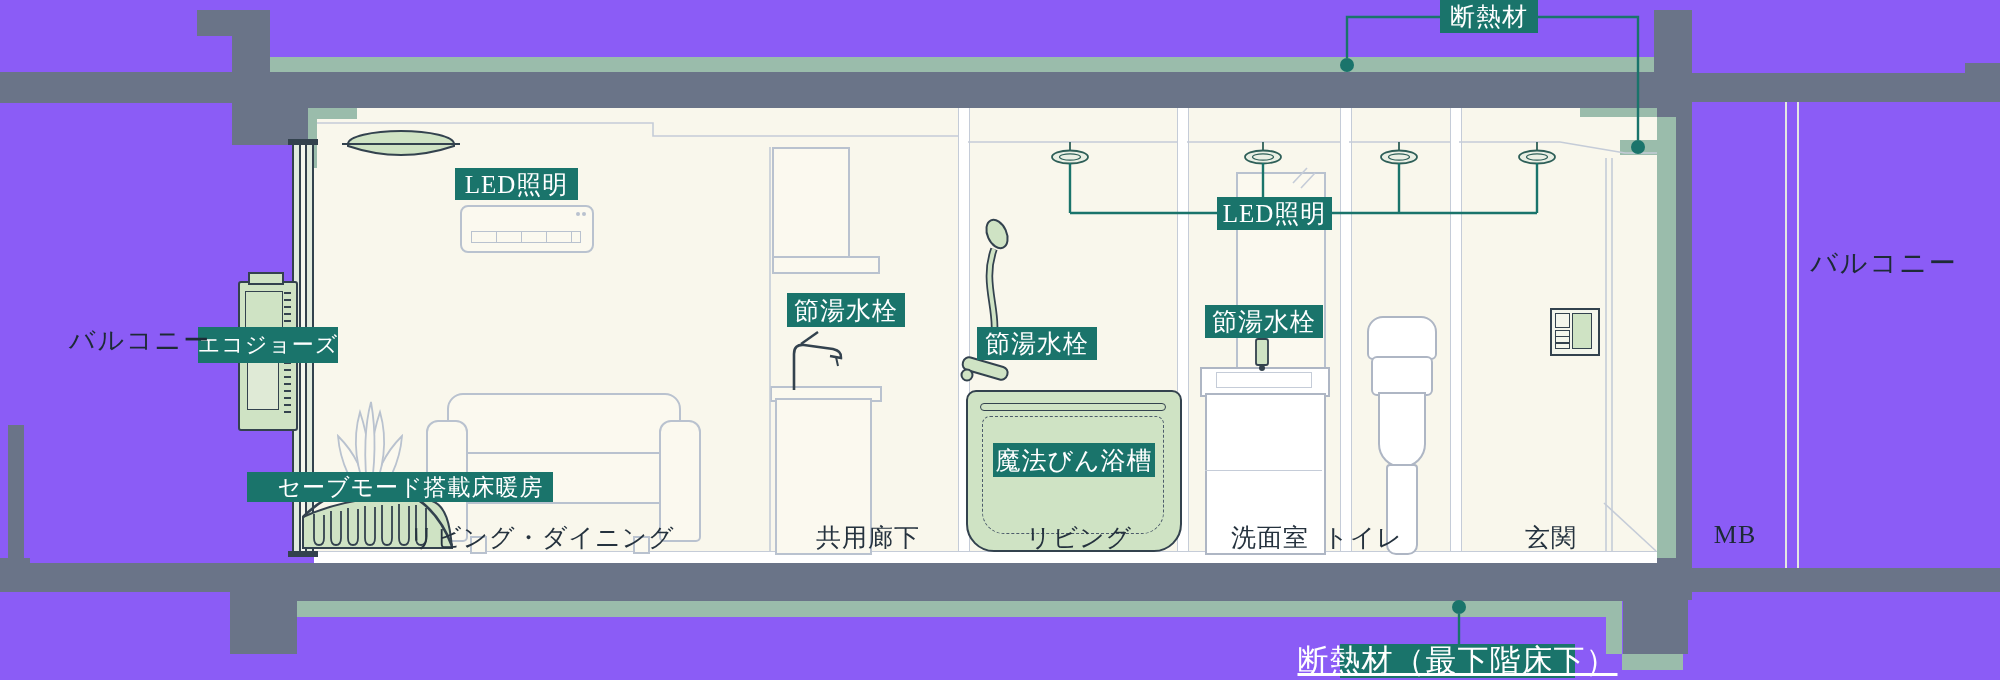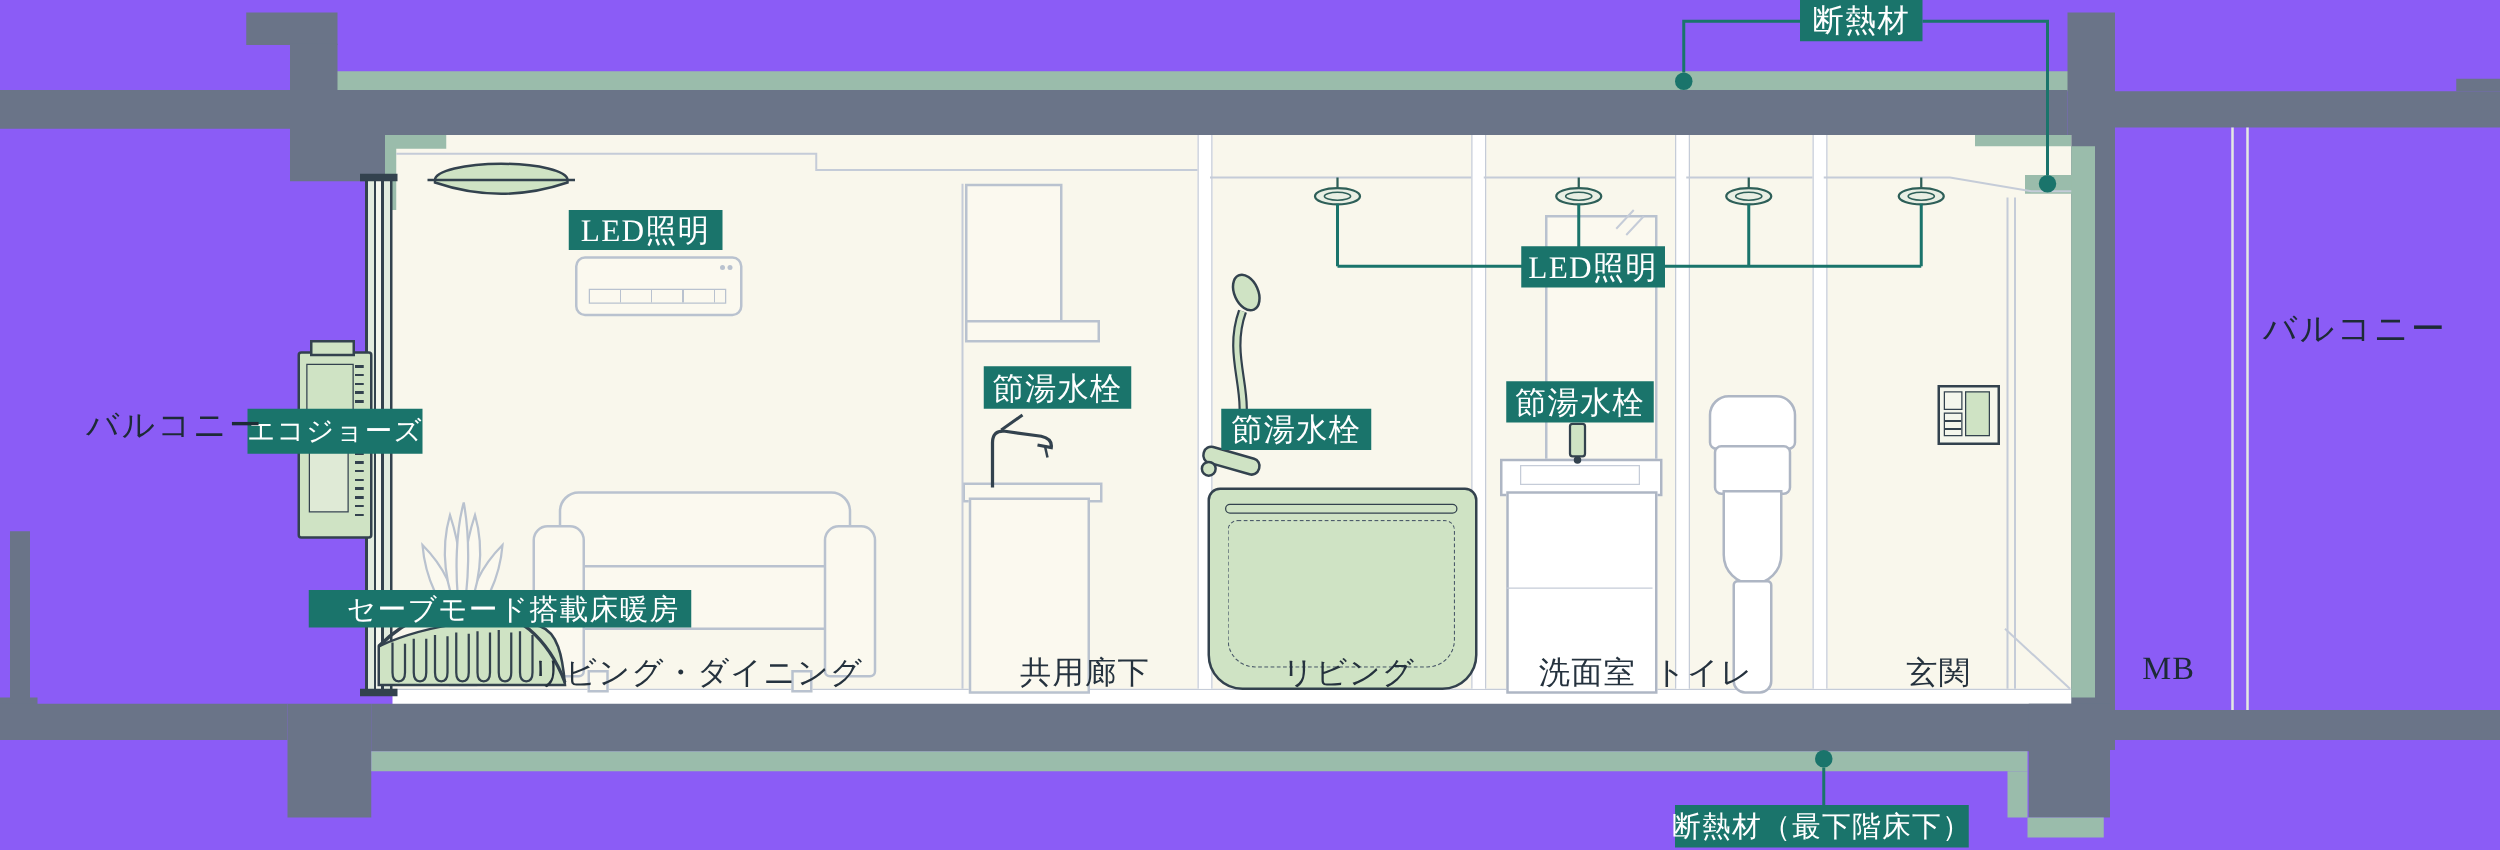--- a/index.html
+++ b/index.html
@@ -200,27 +200,28 @@
     </g>
   </svg>
 
   <div class="tag" style="left:1440px;top:0;width:98px;height:33px;">断熱材</div>
   <div class="tag" style="left:455px;top:168px;width:123px;height:32px;">LED照明</div>
   <div class="tag" style="left:198px;top:327px;width:140px;height:36px;font-size:22px;">エコジョーズ</div>
   <div class="tag" style="left:247px;top:472px;width:285px;height:30px;font-size:23px;padding-left:21px;">セーブモード搭載床暖房</div>
   <div class="tag" style="left:787px;top:293px;width:118px;height:34px;">節湯水栓</div>
   <div class="tag" style="left:977px;top:327px;width:120px;height:33px;">節湯水栓</div>
   <div class="tag" style="left:1205px;top:305px;width:118px;height:33px;">節湯水栓</div>
+  <div class="tag" style="left:993px;top:443px;width:162px;height:34px;">魔法びん浴槽</div>
   <div class="tag" style="left:1217px;top:197px;width:115px;height:33px;">LED照明</div>
-  <div class="tag" style="left:1340px;top:644px;width:235px;height:34px;font-size:23px;">断熱材（最下階床下）</div>
+  <div class="tag" style="left:1340px;top:644px;width:235px;height:34px;font-size:31px;text-decoration:underline;">断熱材（最下階床下）</div>
 
   <div class="area-text" style="left:50px;top:327px;width:180px;height:26px;">バルコニー</div>
   <div class="area-text" style="left:1814px;top:249px;width:140px;height:27px;font-size:27px;">バルコニー</div>
   <div class="area-text" style="left:1705px;top:522px;width:60px;height:26px;letter-spacing:1px;">MB</div>
 
-  <div class="room-name" style="left:428px;top:523px;width:260px;">リビング・ダイニング</div>
+  <div class="room-name" style="left:412px;top:523px;width:260px;">リビング・ダイニング</div>
   <div class="room-name" style="left:798px;top:523px;width:140px;">共用廊下</div>
   <div class="room-name" style="left:999px;top:523px;width:160px;">リビング</div>
   <div class="room-name" style="left:1210px;top:523px;width:120px;">洗面室</div>
   <div class="room-name" style="left:1313px;top:523px;width:100px;">トイレ</div>
   <div class="room-name" style="left:1506px;top:523px;width:90px;text-align:right;">玄関</div>
 
 </div>
 
 </body></html>

